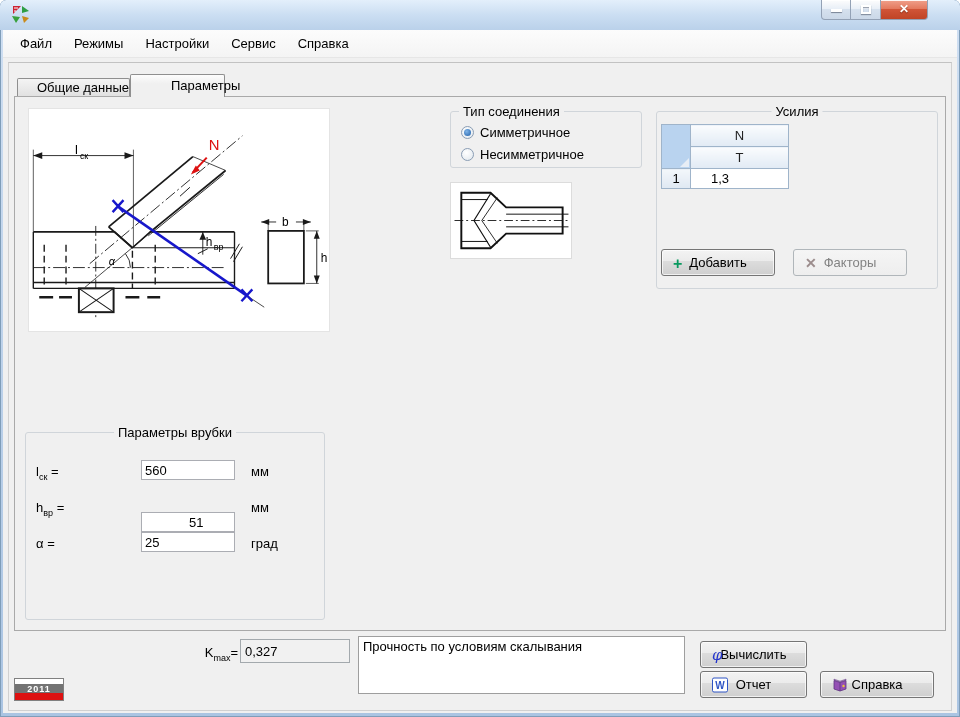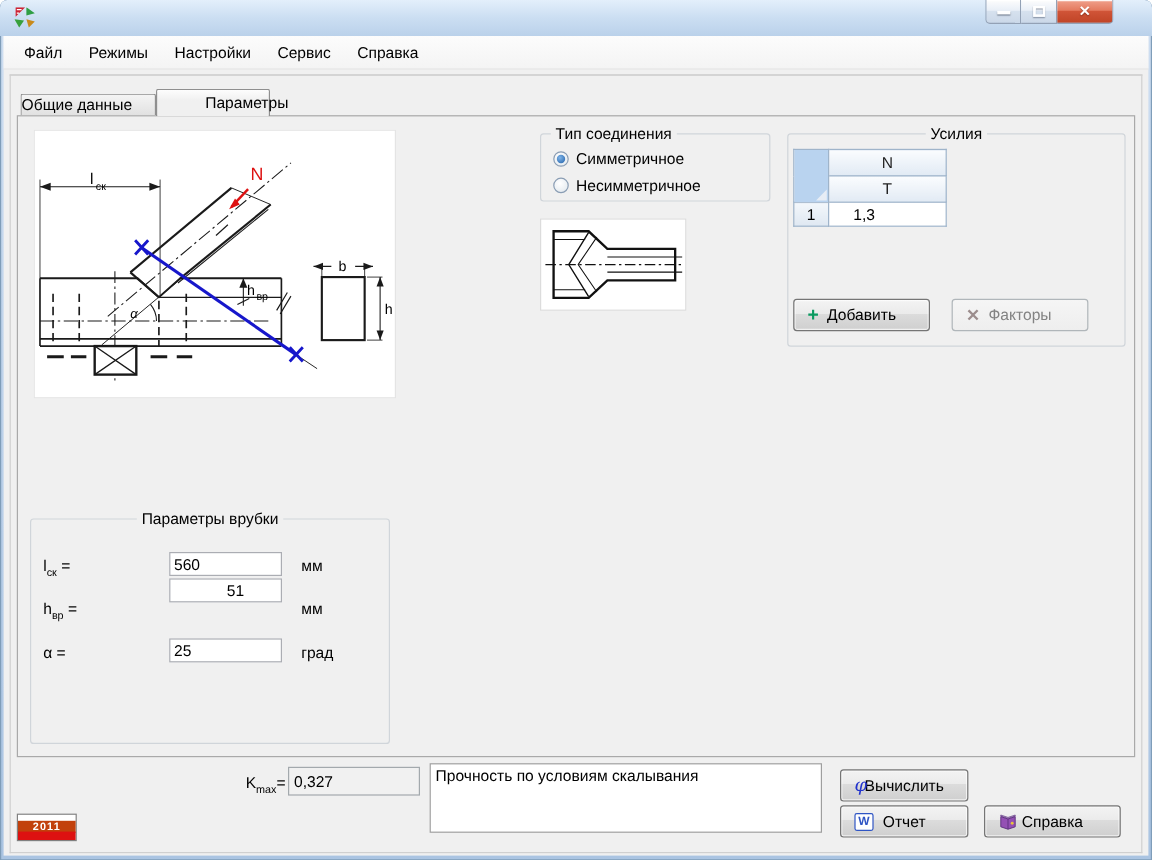--- a/index.html
+++ b/index.html
@@ -27,21 +27,21 @@
 
   
   .client { position:absolute; left:3px; top:30px; width:954px; height:683px; background:#f0f0f0; }
   .menubar { position:absolute; left:3px; top:30px; width:954px; height:28px;
     background:linear-gradient(#fcfcfc,#f4f4f4); border-bottom:1px solid #e6e6e6; display:flex; padding-left:6px; }
   .menu-item { line-height:27px; padding:0 11px; cursor:default; }
   .groove { position:absolute; left:8px; top:62px; width:944px; height:649px; border:1px solid #d0d0d0; border-top-color:#c2c2c2; }
 
   
   .tab-panel { position:absolute; left:14px; top:96px; width:932px; height:535px; background:#f0f0f0; border:1px solid #a9a9a9; }
-  .tab { position:absolute; text-align:left; border:1px solid #8f8f8f; border-bottom:none; border-radius:2px 2px 0 0; cursor:default; }
+  .tab { position:absolute; text-align:right; border:1px solid #8f8f8f; border-bottom:none; border-radius:2px 2px 0 0; cursor:default; }
   .tab.inactive { left:17px; top:78px; width:113px; height:18px; line-height:17px; background:linear-gradient(#f4f4f4,#e1e1e1); }
   .tab.active { left:130px; top:74px; width:95px; height:23px; line-height:21px; background:linear-gradient(#fdfdfd,#f0f0f0 40%);padding-left:40px; }
 
   
   .diagram-box { position:absolute; left:28px; top:108px; width:302px; height:224px; background:#fff; border:1px solid #e4e4e4; }
   .scheme-box  { position:absolute; left:450px; top:182px; width:122px; height:77px; background:#fff; border:1px solid #dcdcdc; }
 
   
   .group { position:absolute; border:1px solid #d0d5da; border-radius:3px; }
   .group-label { position:absolute; top:-8px; background:#f0f0f0; padding:0 4px; white-space:nowrap; }
@@ -94,21 +94,21 @@
   .kmax-field { position:absolute; left:240px; top:639px; width:110px; height:24px; background:#f1f1f1; border:1px solid #a3a9ad; padding:0 4px; font:13px "Liberation Sans",sans-serif; }
   .status-box { position:absolute; left:358px; top:636px; width:327px; height:58px; background:#fff; border:1px solid #9e9e9e; resize:none;
     font:13px "Liberation Sans",sans-serif; padding:2px 4px; overflow:hidden; }
   .b-calc { left:700px; top:641px; width:107px; height:27px; line-height:25px; }
   .b-report { left:700px; top:671px; width:107px; height:27px; line-height:25px; }
   .b-factors { left:820px; top:641px; width:114px; height:27px; line-height:25px; }
   .b-help { left:820px; top:671px; width:114px; height:27px; line-height:25px; }
   .ic-phi { color:#2233cc; font-family:"DejaVu Serif",serif; font-style:italic; font-size:15px; }
   .ic-word { width:16px; height:15px; border:1px solid #2f55c4; border-radius:2px; background:#fff; color:#2f55c4; font-weight:bold; font-size:10px; line-height:13px; text-align:center; }
   .badge { position:absolute; left:14px; top:678px; width:50px; height:23px; border:1px solid #808080; background:#fff; }
-  .badge .b-blue { position:absolute; left:0; top:5px; width:100%; height:10px; background:#c2410c; color:#fff; font-size:9px; font-weight:bold; text-align:center; line-height:10px; letter-spacing:1px; }
+  .badge .b-blue { position:absolute; left:0; top:5px; width:100%; height:10px; background:#737373; color:#fff; font-size:9px; font-weight:bold; text-align:center; line-height:10px; letter-spacing:1px; }
   .badge .b-red { position:absolute; left:0; bottom:0; width:100%; height:7px; background:#dd1111; }
 
   svg text { font-family:"Liberation Sans",sans-serif; }
 </style>
 </head>
 <body>
 
 <div class="window">
 
   <div class="titlebar">
@@ -266,21 +266,21 @@
       <span>l</span><sub>ск</sub>
       <span>=</span>
     </div>
     <input class="np-input" style="top: 27px;" value="560">
     <div class="np-unit" style="top:31px;">мм</div>
 
     <div class="np-label" style="top:67px;">
       <span>h</span><sub>вр</sub>
       <span>=</span>
     </div>
-    <input class="np-input" style="top: 49px; padding-left: 47px;" value="51">
+    <input class="np-input" style="top: 79px; padding-left: 47px;" value="51">
     <div class="np-unit" style="top:67px;">мм</div>
 
     <div class="np-label" style="top:103px;">
       <span>α</span><sub></sub>
       <span>=</span>
     </div>
     <input class="np-input" style="top: 99px;" value="25">
     <div class="np-unit" style="top:103px;">град</div>
   </div>
 

